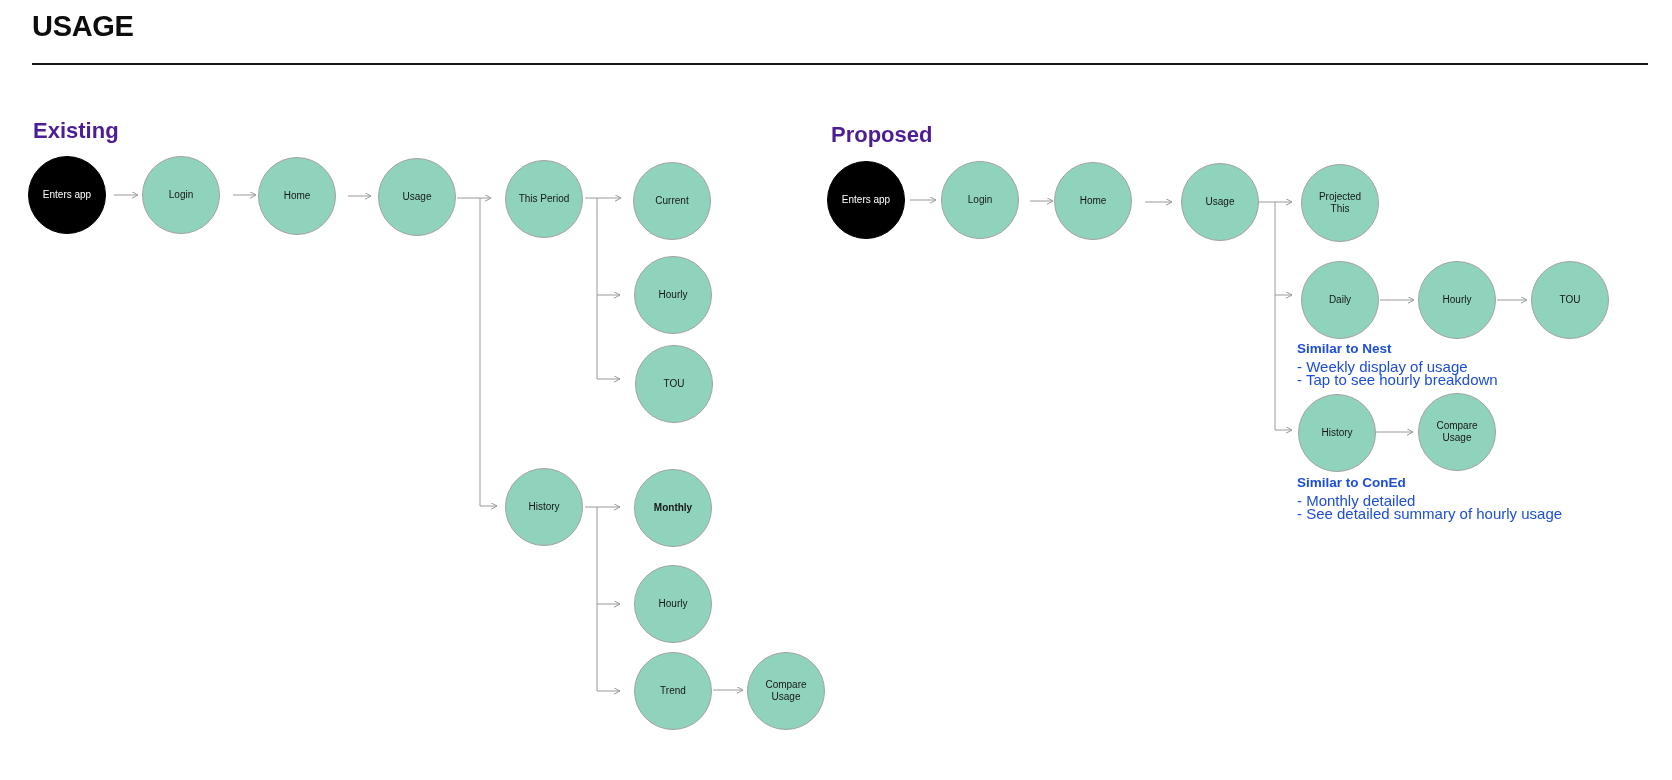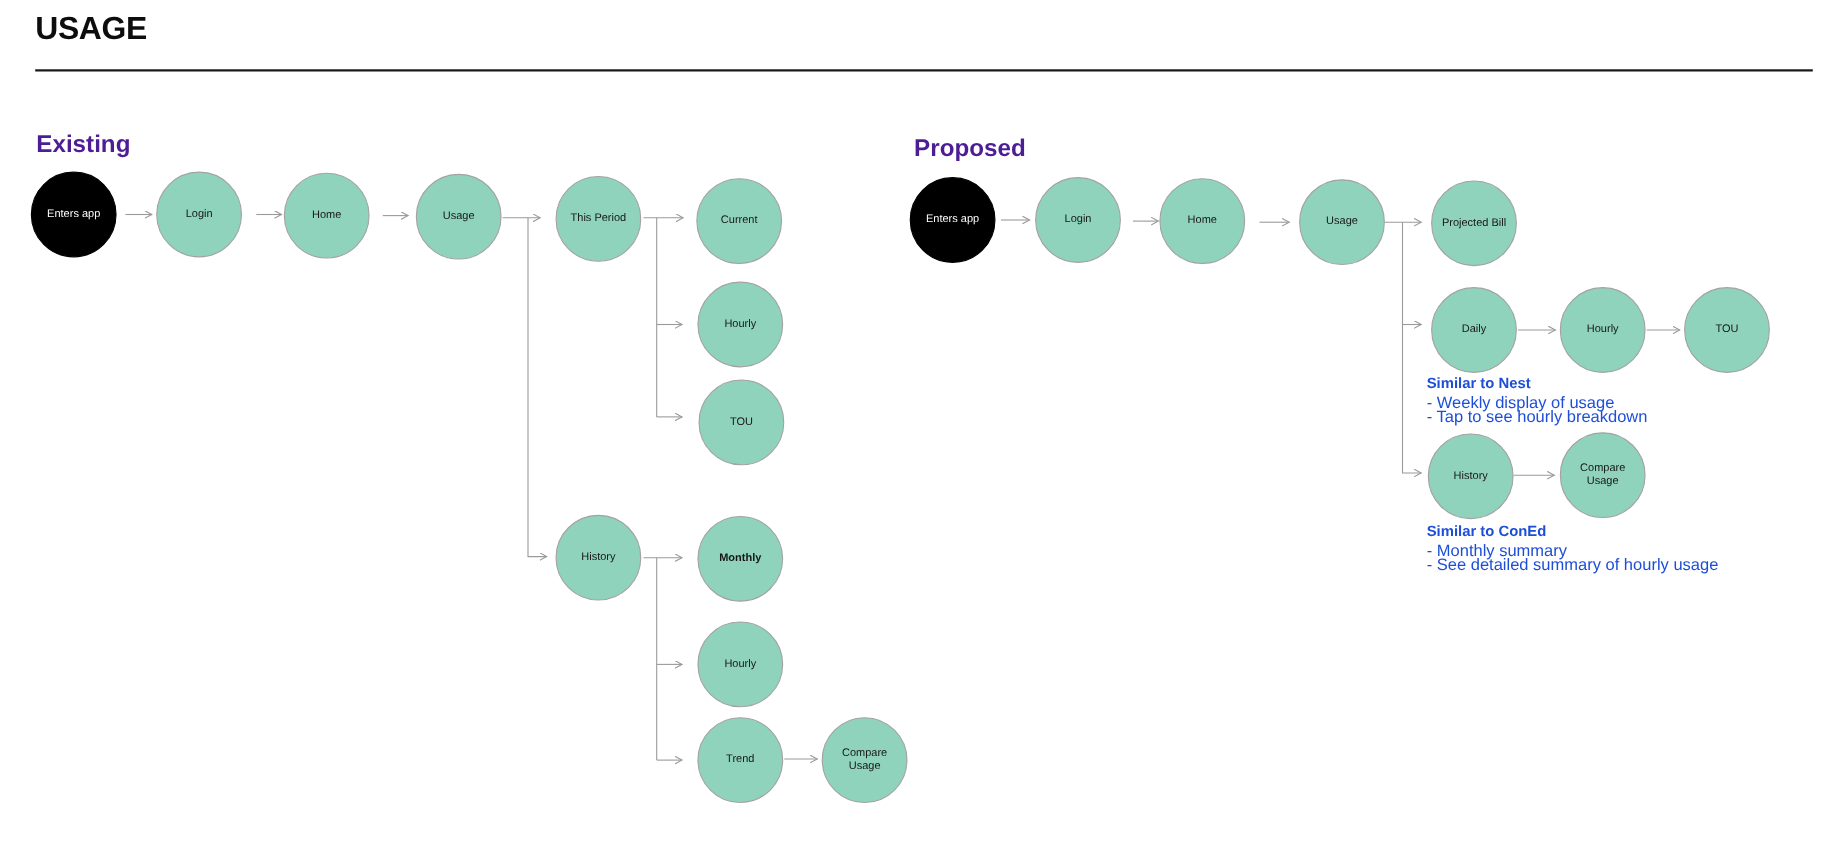--- a/index.html
+++ b/index.html
@@ -187,21 +187,21 @@
       <div class="node" style="left: 941px; top: 161px;">
         <span>Login</span>
       </div>
       <div class="node" style="left: 1054px; top: 162px;">
         <span>Home</span>
       </div>
       <div class="node" style="left: 1181px; top: 163px;">
         <span>Usage</span>
       </div>
       <div class="node" style="left: 1301px; top: 164px;">
-        <span>Projected Bill</span>
+        <span>Projected This</span>
       </div>
       <div class="node" style="left: 1301px; top: 261px;">
         <span>Daily</span>
       </div>
       <div class="node" style="left: 1418px; top: 261px;">
         <span>Hourly</span>
       </div>
       <div class="node" style="left: 1531px; top: 261px;">
         <span>TOU</span>
       </div>
@@ -214,17 +214,17 @@
     </div>
 
   <div class="note" id="note-nest">
     <p class="note-title">Similar to Nest</p>
     <p class="note-line">- Weekly display of usage</p>
     <p class="note-line">- Tap to see hourly breakdown</p>
   </div>
 
   <div class="note" id="note-coned">
     <p class="note-title">Similar to ConEd</p>
-    <p class="note-line">- Monthly summary</p>
+    <p class="note-line">- Monthly detailed</p>
     <p class="note-line">- See detailed summary of hourly usage</p>
   </div>
 
 </div>
 
 </body></html>

